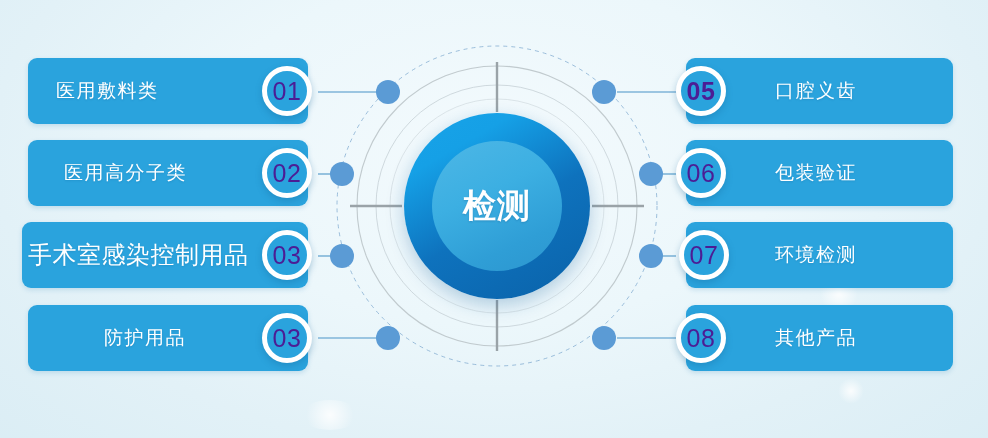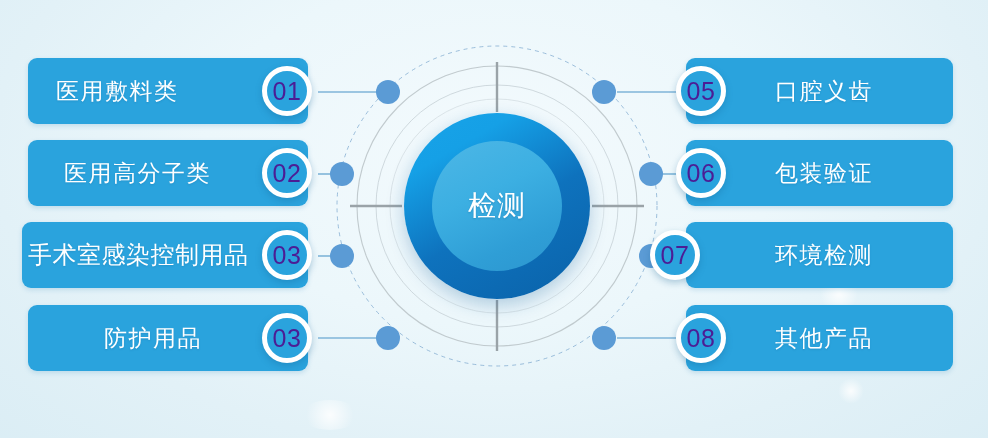--- a/index.html
+++ b/index.html
@@ -56,24 +56,24 @@
     height: 130px;
     border-radius: 50%;
     background: linear-gradient(155deg, #4db7e6 0%, #3cafe2 40%, #2f9ed6 75%, #2c96cf 100%);
     display: flex;
     flex-direction: column;
     align-items: center;
     justify-content: center;
   }
   .core-line {
     color: #ffffff;
-    font-size: 28px;
+    font-size: 33px;
     line-height: 32px;
     letter-spacing: 1px;
-    font-weight: 400;
+    font-weight: 700;
     text-shadow: 0 1px 2px rgba(0,60,110,0.22);
     white-space: nowrap;
   }
 
   
   .item {
     position: absolute;
     height: 66px;
   }
   .bar {
@@ -84,21 +84,21 @@
     background: #2aa3dd;
     box-shadow: 0 2px 5px rgba(30, 120, 175, 0.18);
   }
   .bar-label {
     position: absolute;
     top: 0;
     height: 66px;
     display: flex;
     align-items: center;
     color: #ffffff;
-    font-size: 23px;
+    font-size: 19px;
     letter-spacing: 1.5px;
     white-space: nowrap;
     text-shadow: 0 1px 2px rgba(0,70,120,0.18);
   }
   .bar-label.small {
     font-size: 24px;
     letter-spacing: 0.5px;
   }
 
   .badge {
@@ -198,33 +198,33 @@
 
   <div class="item" style="left:0; top:305px;">
     <div class="bar" style="left:28px; width:280px;"></div>
     <div class="bar-label" style="left:68px;margin-left:36px;">防护用品</div>
     <div class="badge" style="left:262px;">03</div>
   </div>
 
   <div class="item" style="left:0; top:58px;">
     <div class="bar" style="left:686px; width:267px;"></div>
     <div class="bar-label" style="left:775px;">口腔义齿</div>
-    <div class="badge" style="left:676px;">05</div>
+    <div class="badge" style="left:676px;font-weight:bold;">05</div>
   </div>
 
   <div class="item" style="left:0; top:140px;">
     <div class="bar" style="left:686px; width:267px;"></div>
     <div class="bar-label" style="left:775px;">包装验证</div>
     <div class="badge" style="left:676px;">06</div>
   </div>
 
   <div class="item" style="left:0; top:222px;">
     <div class="bar" style="left:686px; width:267px;"></div>
     <div class="bar-label" style="left:775px;">环境检测</div>
-    <div class="badge" style="left:650px;text-align:right;">07</div>
+    <div class="badge" style="left:679px;text-align:right;">07</div>
   </div>
 
   <div class="item" style="left:0; top:305px;">
     <div class="bar" style="left:686px; width:267px;"></div>
     <div class="bar-label" style="left:775px;">其他产品</div>
     <div class="badge" style="left:676px;">08</div>
   </div>
 
 </div>
 

